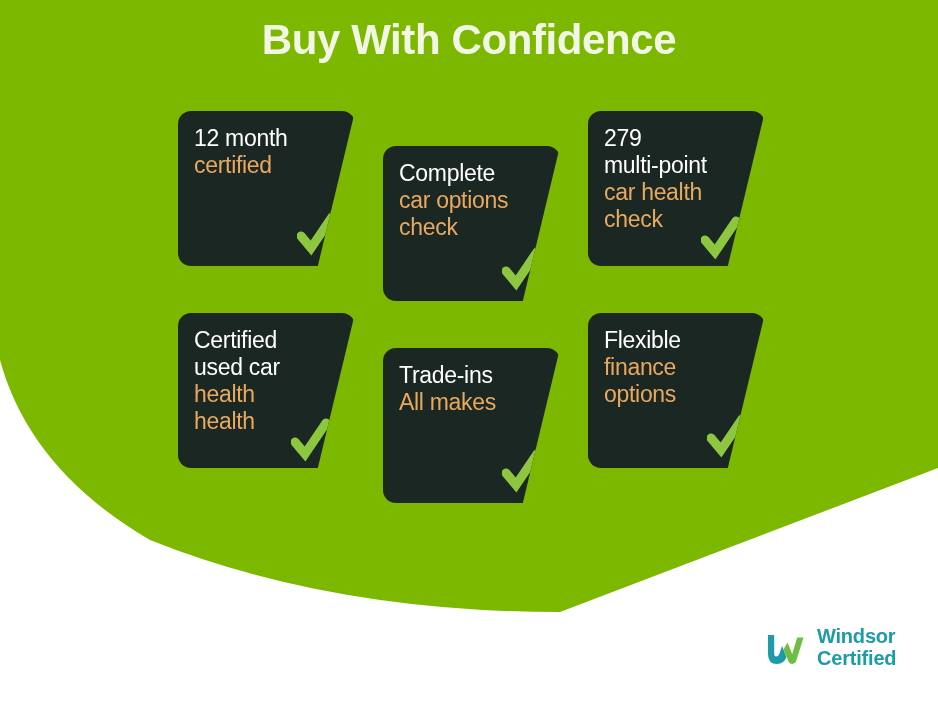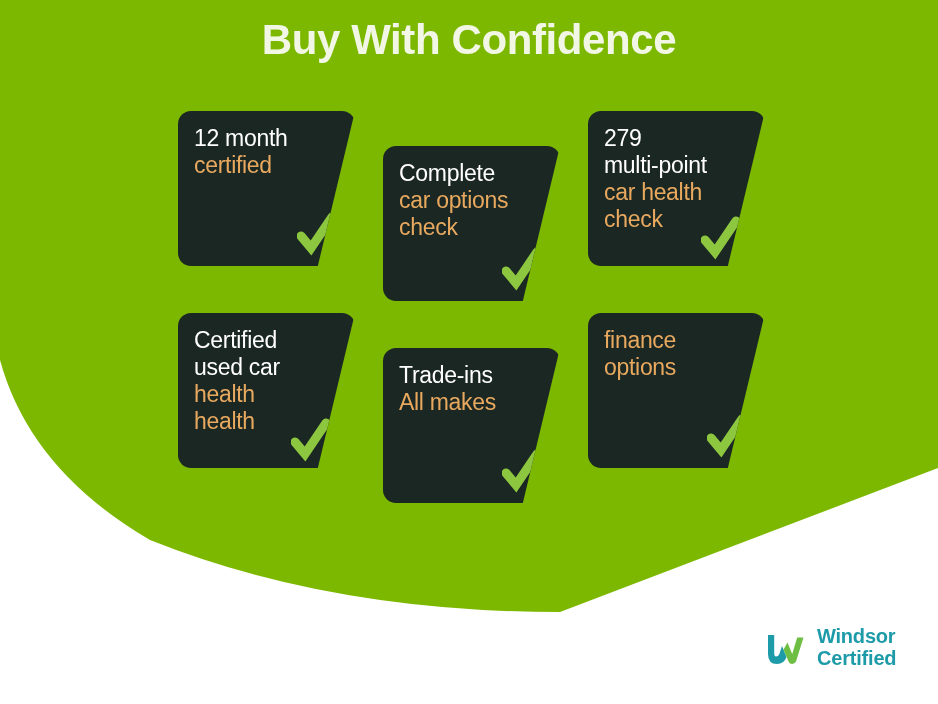--- a/index.html
+++ b/index.html
@@ -175,20 +175,21 @@
         <div class="card col1">
           <div class="card-line white">Trade-ins</div>
           <div class="card-line accent">All makes</div>
           <div class="check" style="right: 18px; bottom: 10px;">
             <svg viewBox="0 0 40 44" xmlns="http://www.w3.org/2000/svg">
               <path d="M4 24 L14 36 L35 5" fill="none" stroke="#8DC63F" stroke-width="9" stroke-linecap="round" stroke-linejoin="miter"></path>
             </svg>
           </div>
         </div>
         <div class="card col2">
+          <div class="card-line white">Flexible</div>
           <div class="card-line accent">finance</div>
           <div class="card-line accent">options</div>
           <div class="check" style="right: 18px; bottom: 10px;">
             <svg viewBox="0 0 40 44" xmlns="http://www.w3.org/2000/svg">
               <path d="M4 24 L14 36 L35 5" fill="none" stroke="#8DC63F" stroke-width="9" stroke-linecap="round" stroke-linejoin="miter"></path>
             </svg>
           </div>
         </div>
       </div>
   </div>

